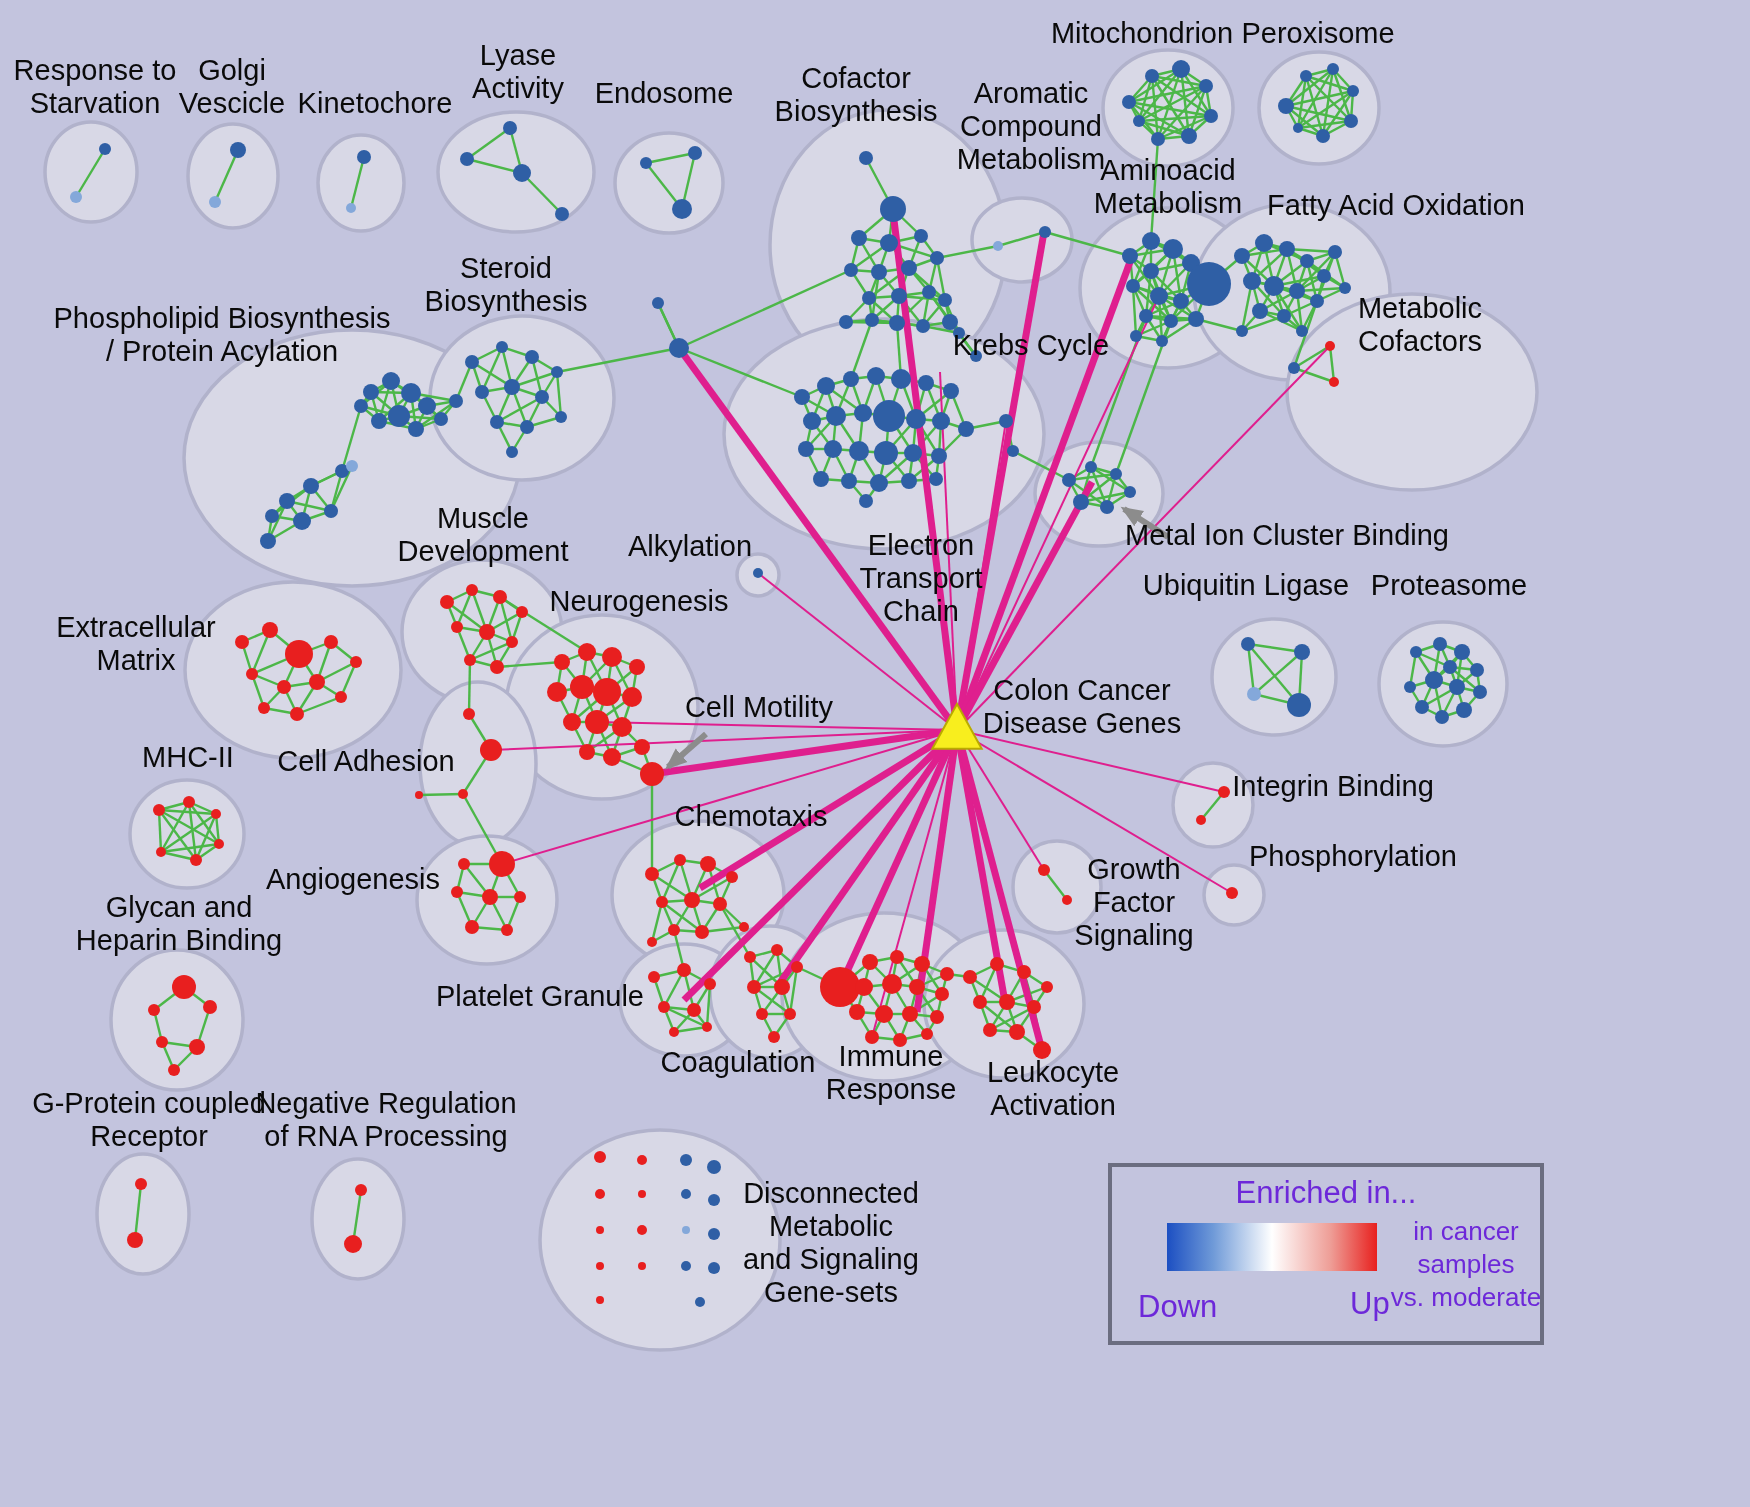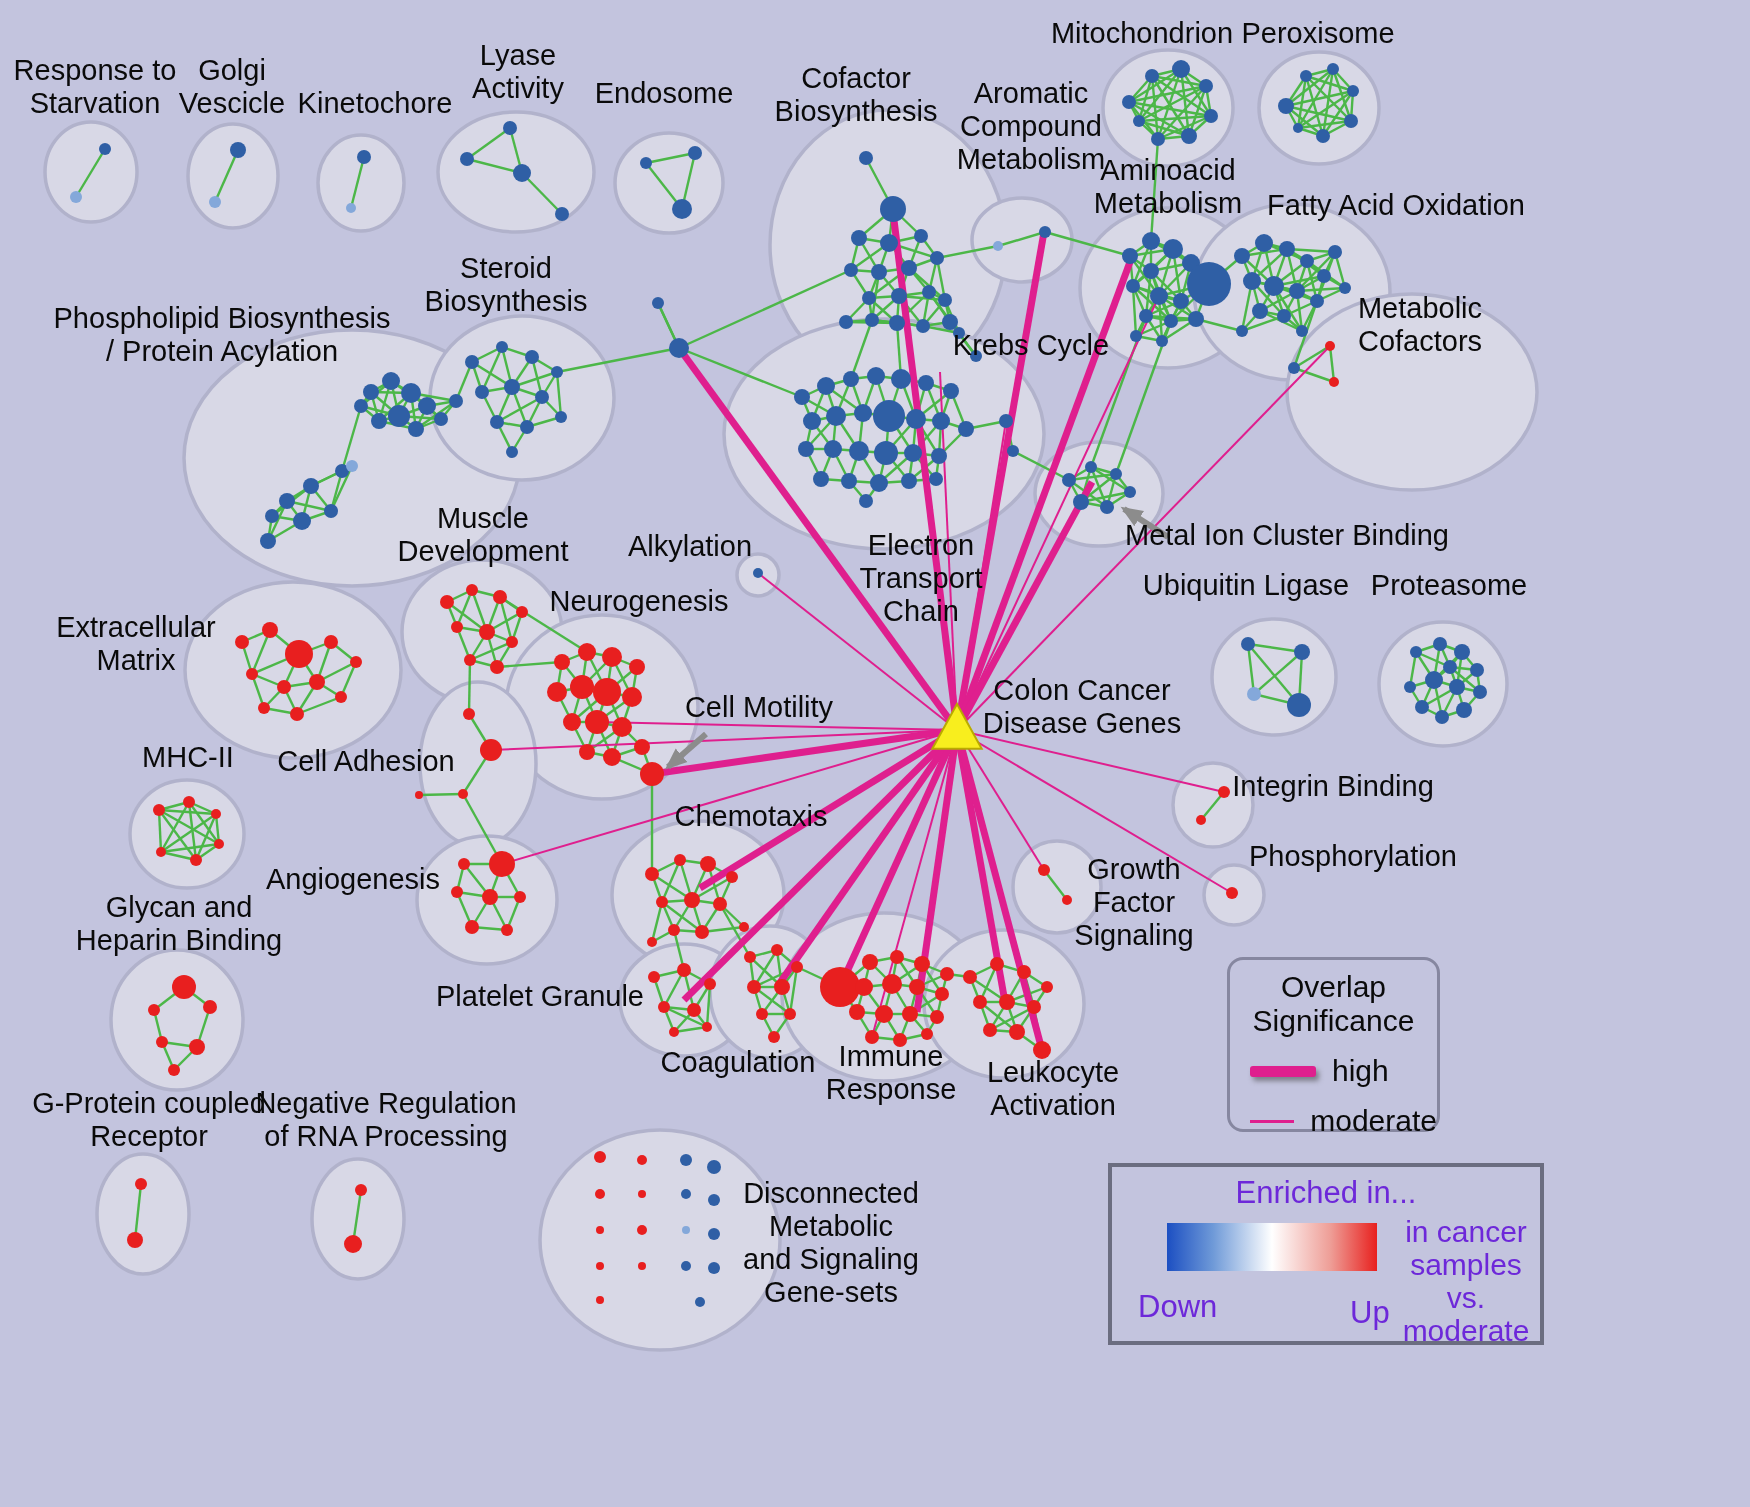--- a/index.html
+++ b/index.html
@@ -9,22 +9,22 @@
   .legend-overlap{position:absolute;left:1227px;top:957px;width:213px;height:175px;border:3px solid #8687a0;border-radius:16px;box-sizing:border-box;color:#0a0a0a;}
   .lg-title{text-align:center;font-size:30px;line-height:34px;margin-top:10px;}
   .lg-row{display:flex;align-items:center;margin:16px 0 0 20px;}
   .bar-high{display:inline-block;width:66px;height:11px;background:#df1f8e;border-radius:3px;box-shadow:3px 4px 5px rgba(70,70,70,.55);}
   .bar-moderate{display:inline-block;width:66px;height:3px;background:#df1f8e;}
   .lg-label{font-size:30px;margin-left:16px;}
   .legend-enriched{position:absolute;left:1108px;top:1163px;width:436px;height:182px;border:4px solid #6b6d80;box-sizing:border-box;color:#6d28d9;}
   .le-title{text-align:center;font-size:31px;margin-top:8px;}
   .gradient-bar{position:absolute;left:55px;top:56px;width:210px;height:48px;background:linear-gradient(to right,#1c4fc2 0%,#6f9ad8 22%,#ffffff 50%,#ee9d96 78%,#e8201e 100%);}
   .le-down{position:absolute;left:26px;top:122px;font-size:31px;text-align:right;}
-  .le-up{position:absolute;left:238px;top:128px;font-size:31px;}
-  .le-note{position:absolute;left:278px;top:48px;width:152px;text-align:center;font-size:30px;line-height:33px;}
+  .le-up{position:absolute;left:238px;top:119px;font-size:31px;}
+  .le-note{position:absolute;left:278px;top:48px;width:152px;text-align:center;font-size:26px;line-height:33px;}
 </style>
 </head>
 <body>
 
 <div class="stage">
 
   <svg id="network" width="1750" height="1507">
     <defs>
       <marker id="gray-arrow" markerWidth="24" markerHeight="24" refX="18" refY="11" orient="auto" markerUnits="userSpaceOnUse">
         <polygon points="0,2 22,11 0,20" fill="#8c8c8c"></polygon>
@@ -1092,34 +1092,20 @@
       <text x="1053" y="1082" text-anchor="middle" class="map-label"><tspan x="1053" dy="0">Leukocyte</tspan><tspan x="1053" dy="33">Activation</tspan></text>
       <text x="1134" y="879" text-anchor="middle" class="map-label"><tspan x="1134" dy="0">Growth</tspan><tspan x="1134" dy="33">Factor</tspan><tspan x="1134" dy="33">Signaling</tspan></text>
       <text x="1333" y="796" text-anchor="middle" class="map-label"><tspan x="1333" dy="0">Integrin Binding</tspan></text>
       <text x="1353" y="866" text-anchor="middle" class="map-label"><tspan x="1353" dy="0">Phosphorylation</tspan></text>
       <text x="149" y="1113" text-anchor="middle" class="map-label"><tspan x="149" dy="0">G-Protein coupled</tspan><tspan x="149" dy="33">Receptor</tspan></text>
       <text x="386" y="1113" text-anchor="middle" class="map-label"><tspan x="386" dy="0">Negative Regulation</tspan><tspan x="386" dy="33">of RNA Processing</tspan></text>
       <text x="831" y="1203" text-anchor="middle" class="map-label"><tspan x="831" dy="0">Disconnected</tspan><tspan x="831" dy="33">Metabolic</tspan><tspan x="831" dy="33">and Signaling</tspan><tspan x="831" dy="33">Gene-sets</tspan></text>
       <text x="1082" y="700" text-anchor="middle" class="map-label"><tspan x="1082" dy="0">Colon Cancer</tspan><tspan x="1082" dy="33">Disease Genes</tspan></text>
     </svg>
 
-  <div class="legend-overlap">
-    <div class="lg-title">
-      <div>Overlap</div>
-      <div>Significance</div>
-    </div>
-    <div class="lg-row">
-      <span class="bar-high"></span>
-      <span class="lg-label">high</span>
-    </div>
-    <div class="lg-row">
-      <span class="bar-moderate"></span>
-      <span class="lg-label">moderate</span>
-    </div>
-  </div>
 
   <div class="legend-enriched">
     <div class="le-title">Enriched in...</div>
     <div class="gradient-bar"></div>
     <div class="le-down">Down</div>
     <div class="le-up">Up</div>
     <div class="le-note">
       <div>in cancer</div>
       <div>samples</div>
       <div>vs. moderate</div>

